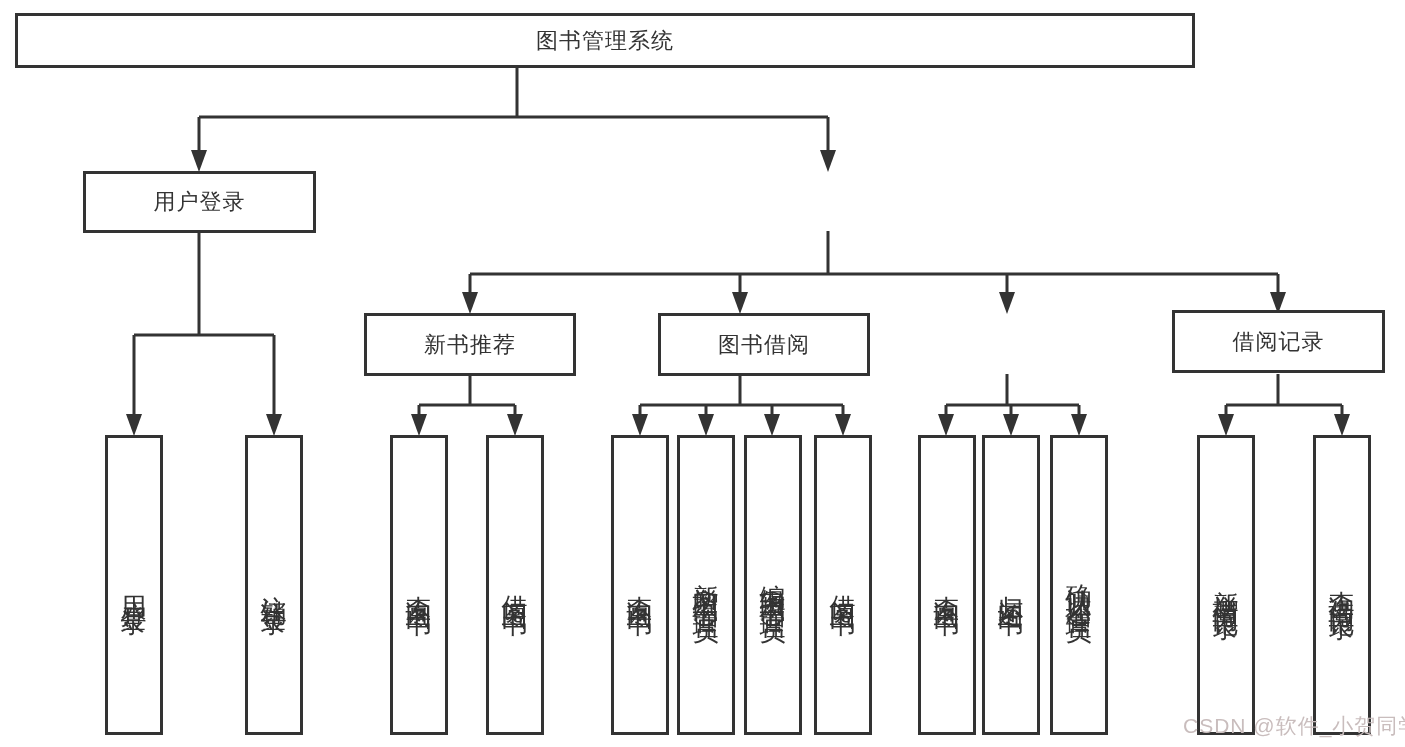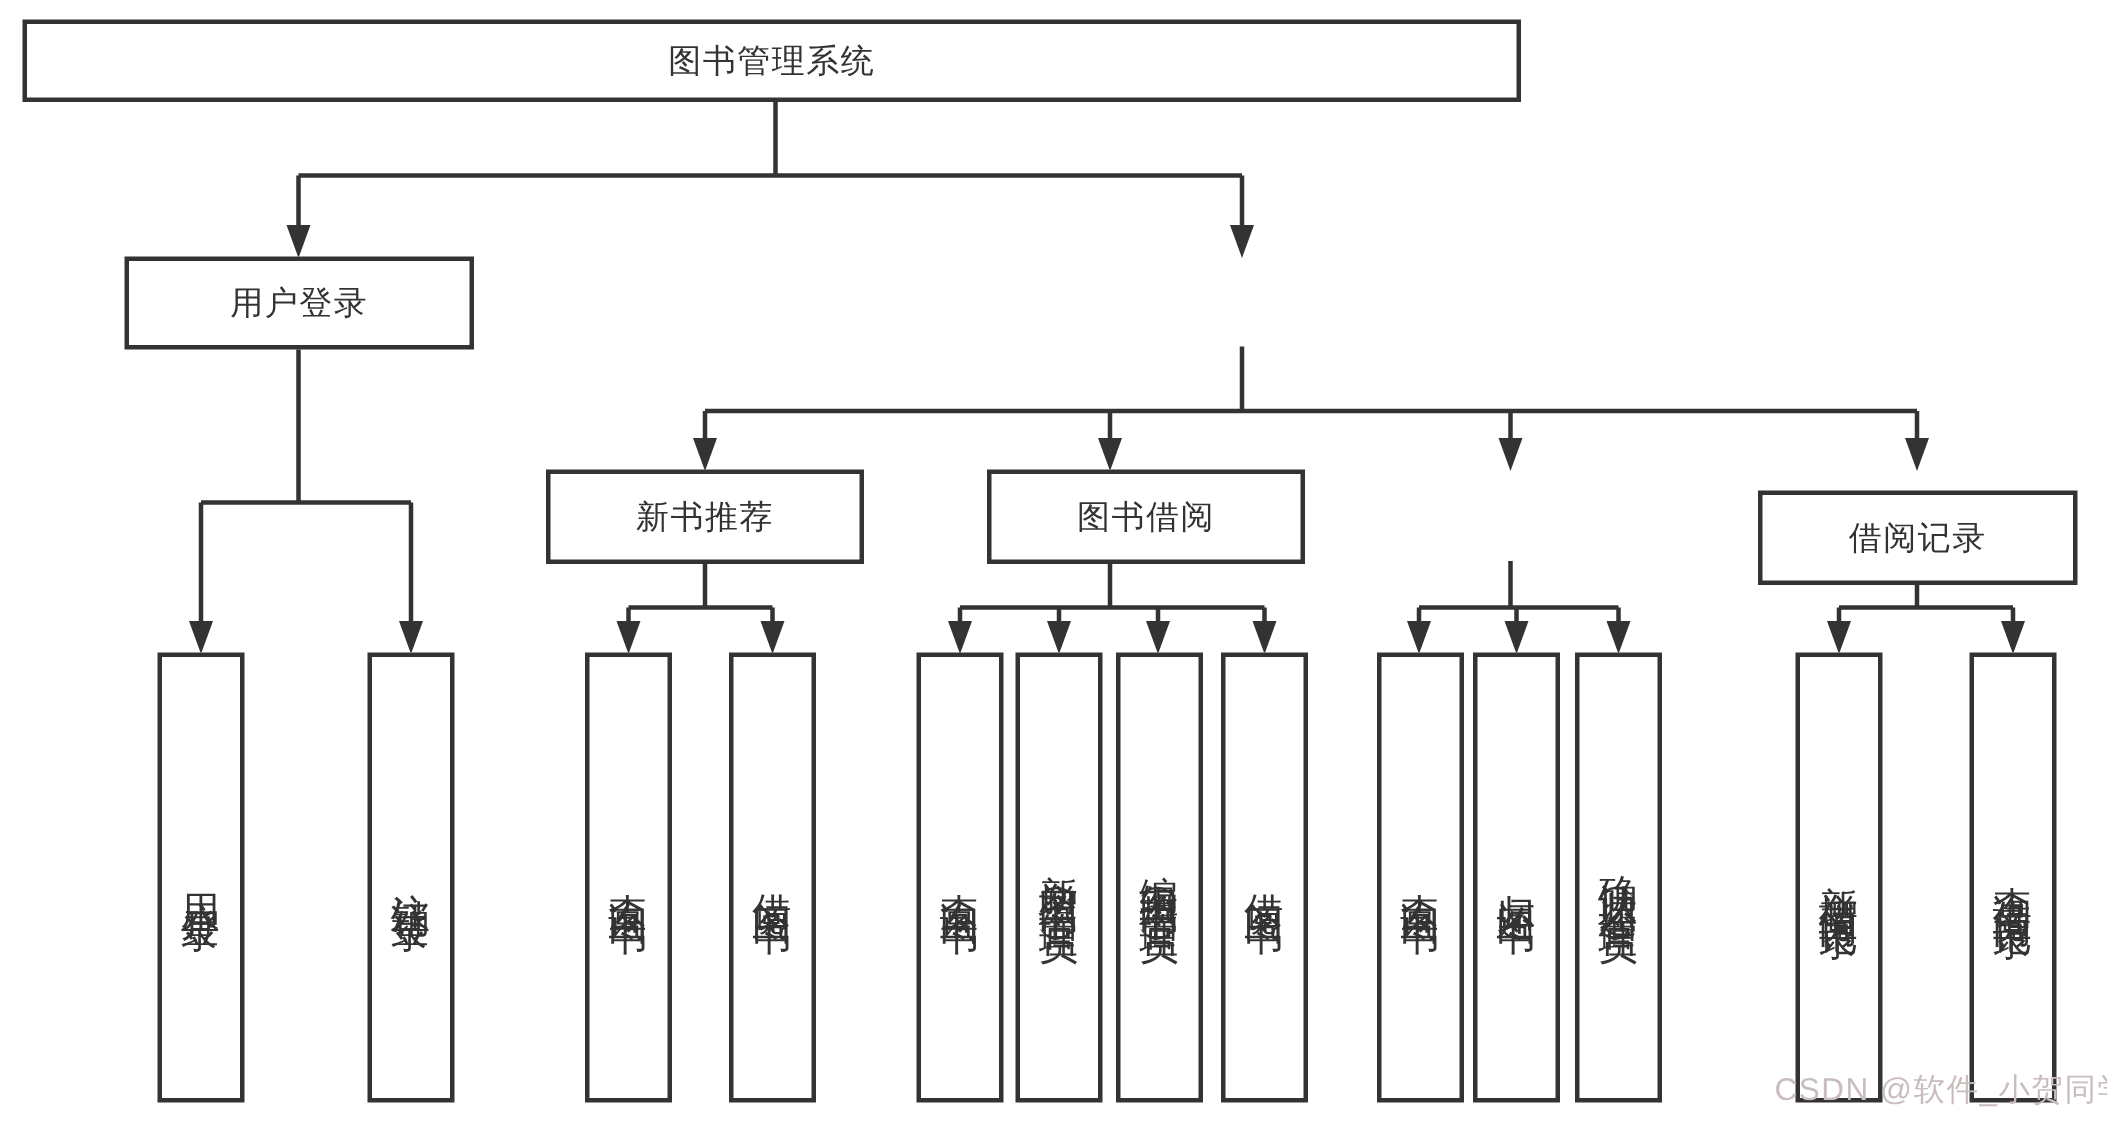--- a/index.html
+++ b/index.html
@@ -82,35 +82,35 @@
     <path d="M1007,374 V405 M946,405 H1079 M946,405 V416 M1011,405 V416 M1079,405 V416" stroke="#333333" stroke-width="3" fill="none"></path>
     <path d="M938,414 L954,414 L946,436 Z" fill="#333333"></path>
     <path d="M1003,414 L1019,414 L1011,436 Z" fill="#333333"></path>
     <path d="M1071,414 L1087,414 L1079,436 Z" fill="#333333"></path>
 
     <path d="M1278,374 V405 M1226,405 H1342 M1226,405 V416 M1342,405 V416" stroke="#333333" stroke-width="3" fill="none"></path>
     <path d="M1218,414 L1234,414 L1226,436 Z" fill="#333333"></path>
     <path d="M1334,414 L1350,414 L1342,436 Z" fill="#333333"></path>
   </svg>
 
-  <div class="node" style="left:15px; top:13px; width:999px; height:55px;">
+  <div class="node" style="left:15px; top:13px; width:1180px; height:55px;">
     <span>图书管理系统</span>
   </div>
 
   <div class="node" style="left:83px; top:171px; width:233px; height:62px;">
     <span>用户登录</span>
   </div>
 
   <div class="node" style="left:364px; top:313px; width:212px; height:63px;">
     <span>新书推荐</span>
   </div>
   <div class="node" style="left:658px; top:313px; width:212px; height:63px;">
     <span>图书借阅</span>
   </div>
-  <div class="node" style="left:1172px; top:327px; width:213px; height:63px;">
+  <div class="node" style="left:1172px; top:310px; width:213px; height:63px;">
     <span>借阅记录</span>
   </div>
 
   <div class="vnode" style="left:105px; top:435px; width:58px; height:300px;">
     <span>用户登录</span>
   </div>
   <div class="vnode" style="left:245px; top:435px; width:58px; height:300px;">
     <span>注销登录</span>
   </div>
 

